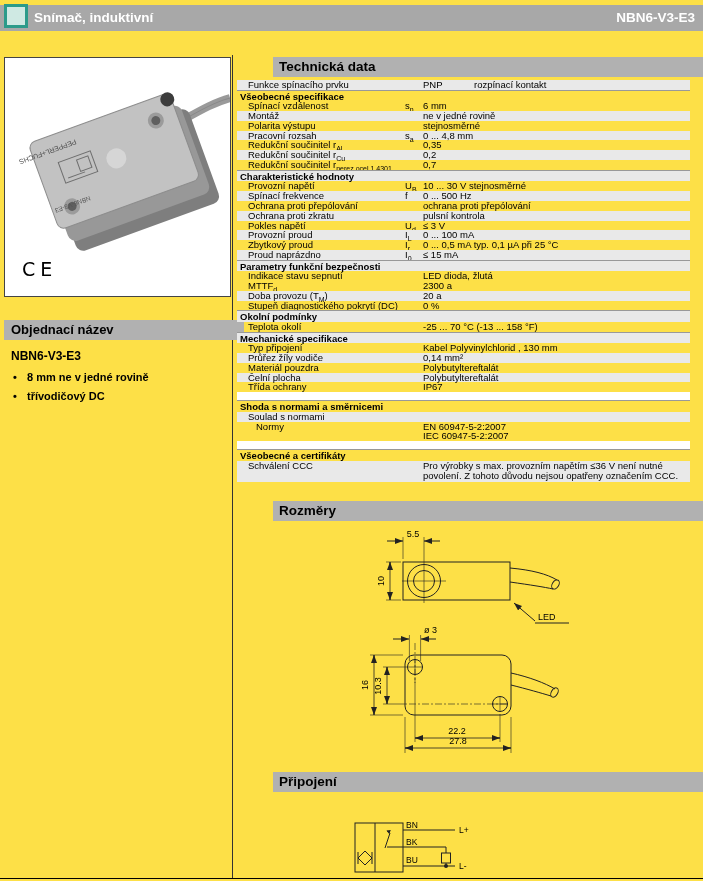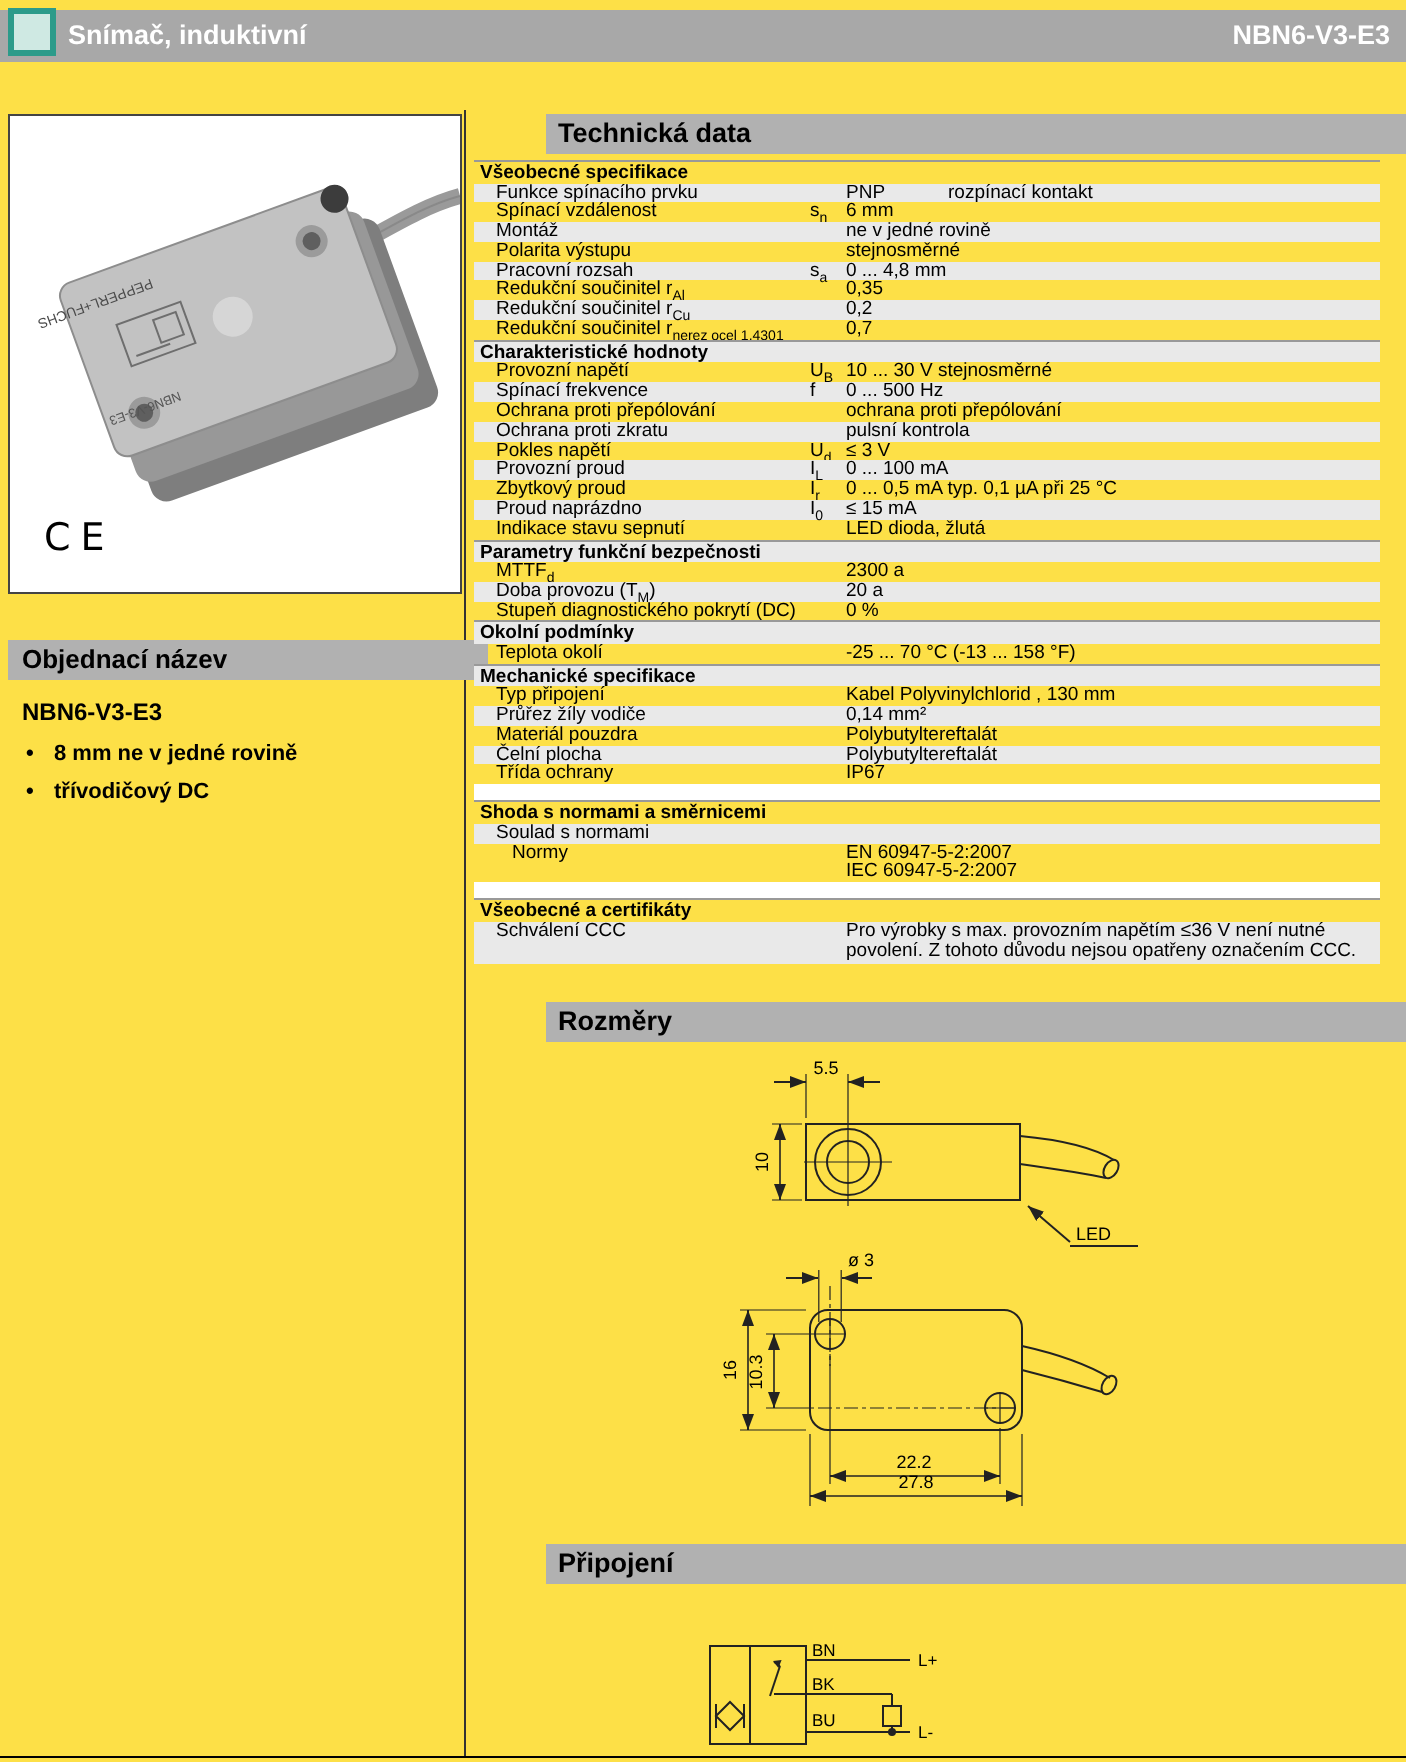--- a/index.html
+++ b/index.html
@@ -103,28 +103,28 @@
       <span>8 mm ne v jedné rovině</span>
     </li>
     <li>
       <span class="dot">•</span>
       <span>třívodičový DC</span>
     </li>
   </ul>
 
   <div class="secbar" id="bar-tech">Technická data</div>
   <div id="tech-table">
-      <div class="trow thead">
-        <span class="tlabel">Všeobecné specifikace</span>
-      </div>
       <div class="trow shade">
         <span class="tlabel">Funkce spínacího prvku</span>
         <span class="tval">PNP</span>
         <span class="tval2">rozpínací kontakt</span>
       </div>
+      <div class="trow thead">
+        <span class="tlabel">Všeobecné specifikace</span>
+      </div>
       <div class="trow">
         <span class="tlabel">Spínací vzdálenost</span>
         <span class="tsym">s<sub>n</sub></span>
         <span class="tval">6 mm</span>
       </div>
       <div class="trow shade">
         <span class="tlabel">Montáž</span>
         <span class="tval">ne v jedné rovině</span>
       </div>
       <div class="trow">
@@ -182,26 +182,26 @@
       <div class="trow">
         <span class="tlabel">Zbytkový proud</span>
         <span class="tsym">I<sub>r</sub></span>
         <span class="tval">0 ... 0,5 mA typ. 0,1 µA při 25 °C</span>
       </div>
       <div class="trow shade">
         <span class="tlabel">Proud naprázdno</span>
         <span class="tsym">I<sub>0</sub></span>
         <span class="tval">≤ 15 mA</span>
       </div>
+      <div class="trow shade thead">
+        <span class="tlabel">Parametry funkční bezpečnosti</span>
+      </div>
       <div class="trow">
         <span class="tlabel">Indikace stavu sepnutí</span>
         <span class="tval">LED dioda, žlutá</span>
-      </div>
-      <div class="trow shade thead">
-        <span class="tlabel">Parametry funkční bezpečnosti</span>
       </div>
       <div class="trow">
         <span class="tlabel">MTTF<sub>d</sub></span>
         <span class="tval">2300 a</span>
       </div>
       <div class="trow shade">
         <span class="tlabel">Doba provozu (T<sub>M</sub>)</span>
         <span class="tval">20 a</span>
       </div>
       <div class="trow">

